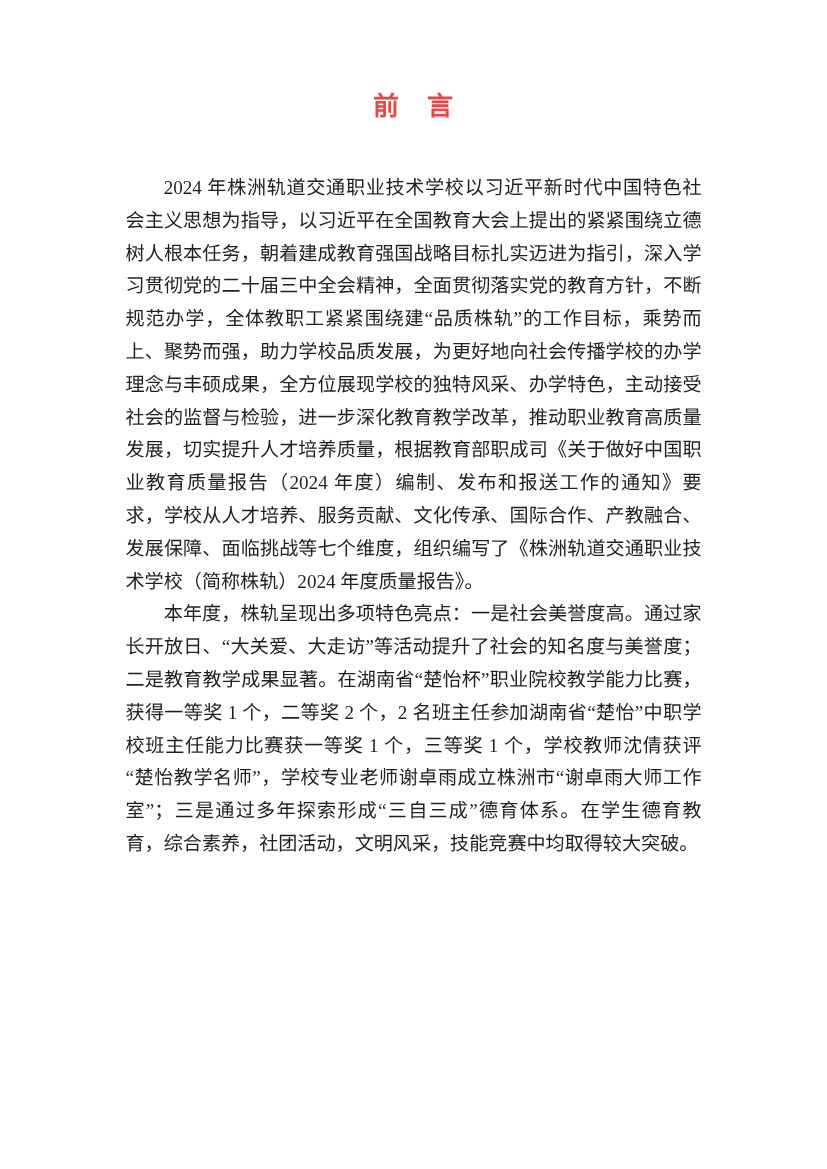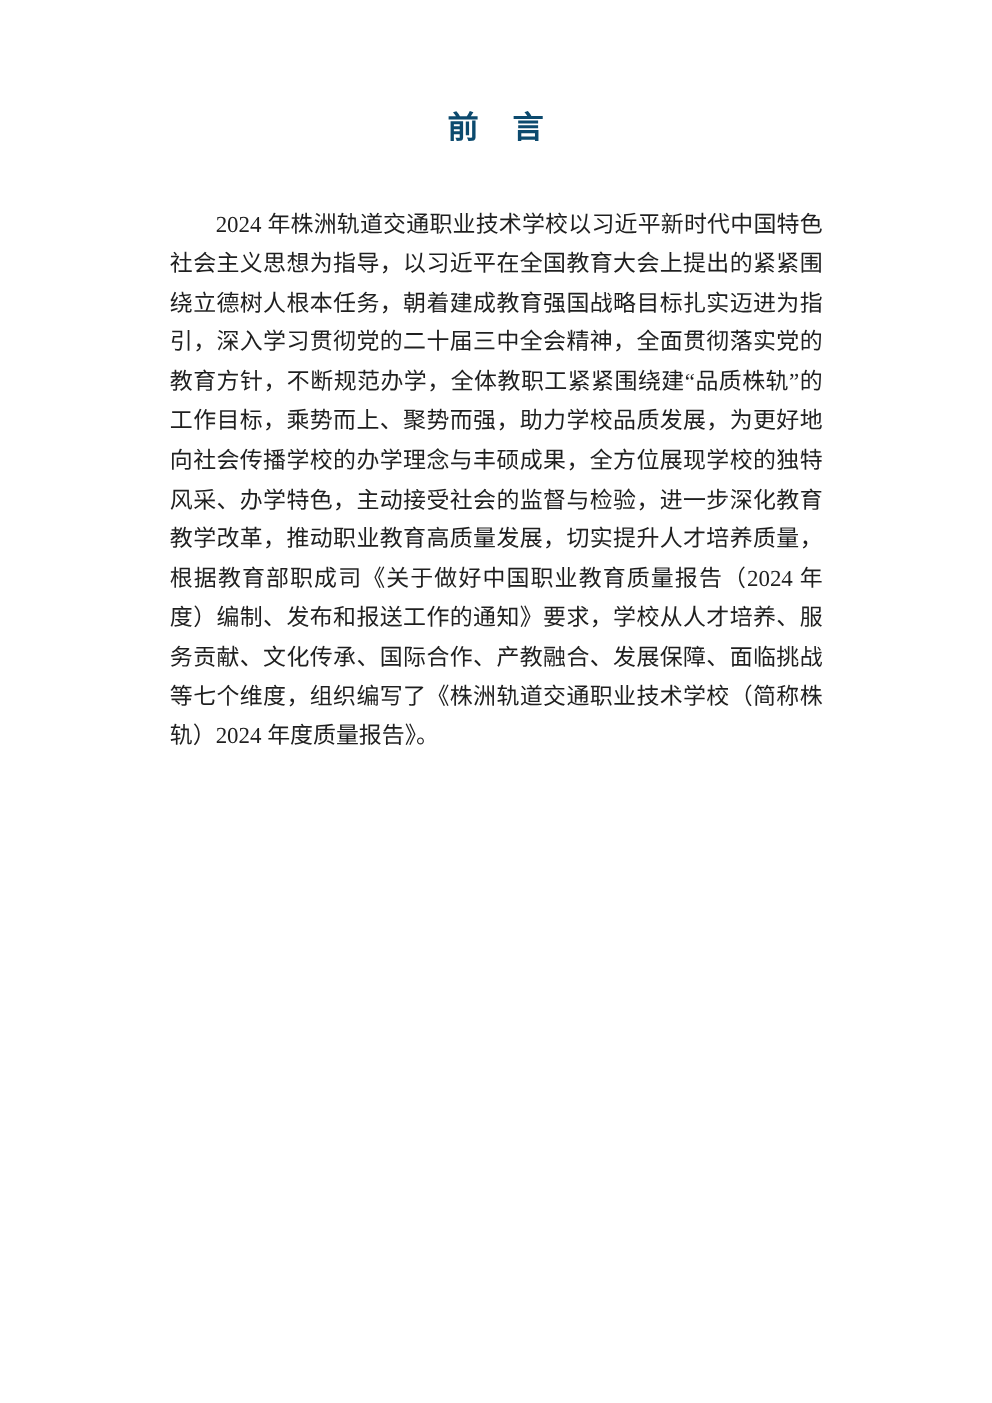--- a/index.html
+++ b/index.html
@@ -21,39 +21,40 @@
     background: #ffffff;
     box-sizing: border-box;
   }
   .doc-title {
     margin: 92px 0 0 0;
     text-align: center;
     font-size: 26px;
     line-height: 30px;
     font-weight: 700;
     letter-spacing: 1px;
-    color: #0c4a6e;
+    color: #ef4444;
   }
   .content {
     margin: 50px auto 0 auto;
     width: 576px;
     font-size: 19.1px;
     line-height: 32.8px;
     text-align: justify;
     text-justify: inter-ideograph;
   }
   .content p {
-    margin: 16px;
+    margin: 0;
     padding: 0;
     text-indent: 2em;
     word-break: break-all;
   }
 </style>
 </head>
 <body>
 
 <div class="page">
   <h1 class="doc-title">前　言</h1>
 
   <div class="content">
     <p>2024 年株洲轨道交通职业技术学校以习近平新时代中国特色社会主义思想为指导，以习近平在全国教育大会上提出的紧紧围绕立德树人根本任务，朝着建成教育强国战略目标扎实迈进为指引，深入学习贯彻党的二十届三中全会精神，全面贯彻落实党的教育方针，不断规范办学，全体教职工紧紧围绕建“品质株轨”的工作目标，乘势而上、聚势而强，助力学校品质发展，为更好地向社会传播学校的办学理念与丰硕成果，全方位展现学校的独特风采、办学特色，主动接受社会的监督与检验，进一步深化教育教学改革，推动职业教育高质量发展，切实提升人才培养质量，根据教育部职成司《关于做好中国职业教育质量报告（2024 年度）编制、发布和报送工作的通知》要求，学校从人才培养、服务贡献、文化传承、国际合作、产教融合、发展保障、面临挑战等七个维度，组织编写了《株洲轨道交通职业技术学校（简称株轨）2024 年度质量报告》。</p>
+    <p>本年度，株轨呈现出多项特色亮点：一是社会美誉度高。通过家长开放日、“大关爱、大走访”等活动提升了社会的知名度与美誉度；二是教育教学成果显著。在湖南省“楚怡杯”职业院校教学能力比赛，获得一等奖 1 个，二等奖 2 个，2 名班主任参加湖南省“楚怡”中职学校班主任能力比赛获一等奖 1 个，三等奖 1 个，学校教师沈倩获评“楚怡教学名师”，学校专业老师谢卓雨成立株洲市“谢卓雨大师工作室”；三是通过多年探索形成“三自三成”德育体系。在学生德育教育，综合素养，社团活动，文明风采，技能竞赛中均取得较大突破。</p>
   </div>
 </div>
 
 </body></html>

